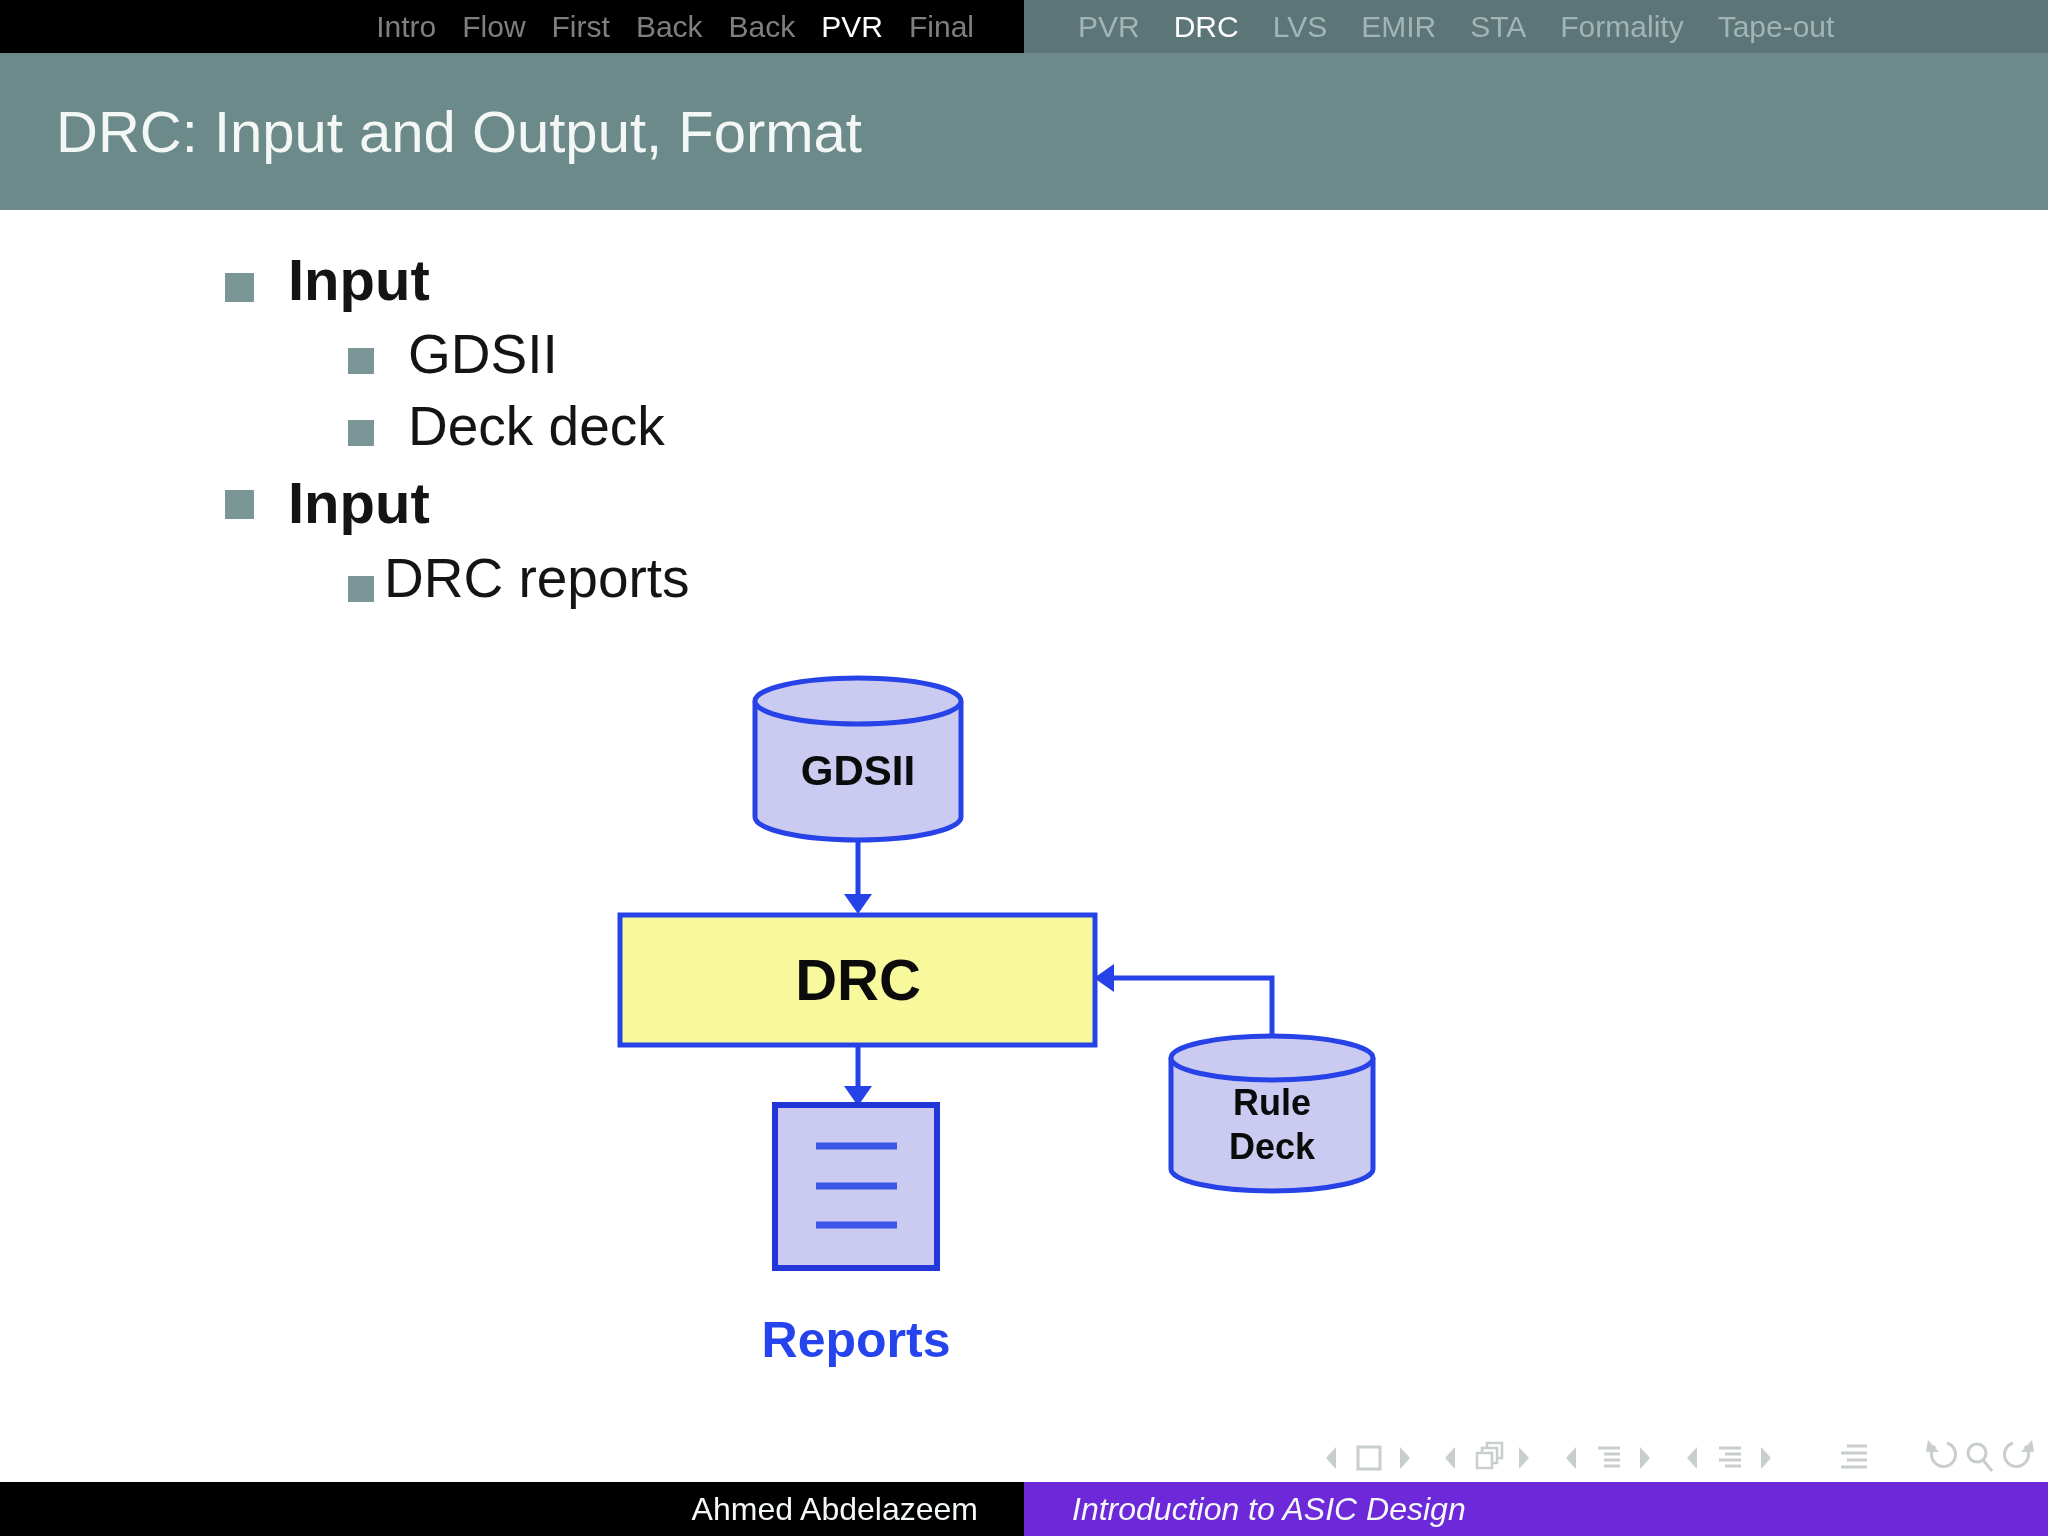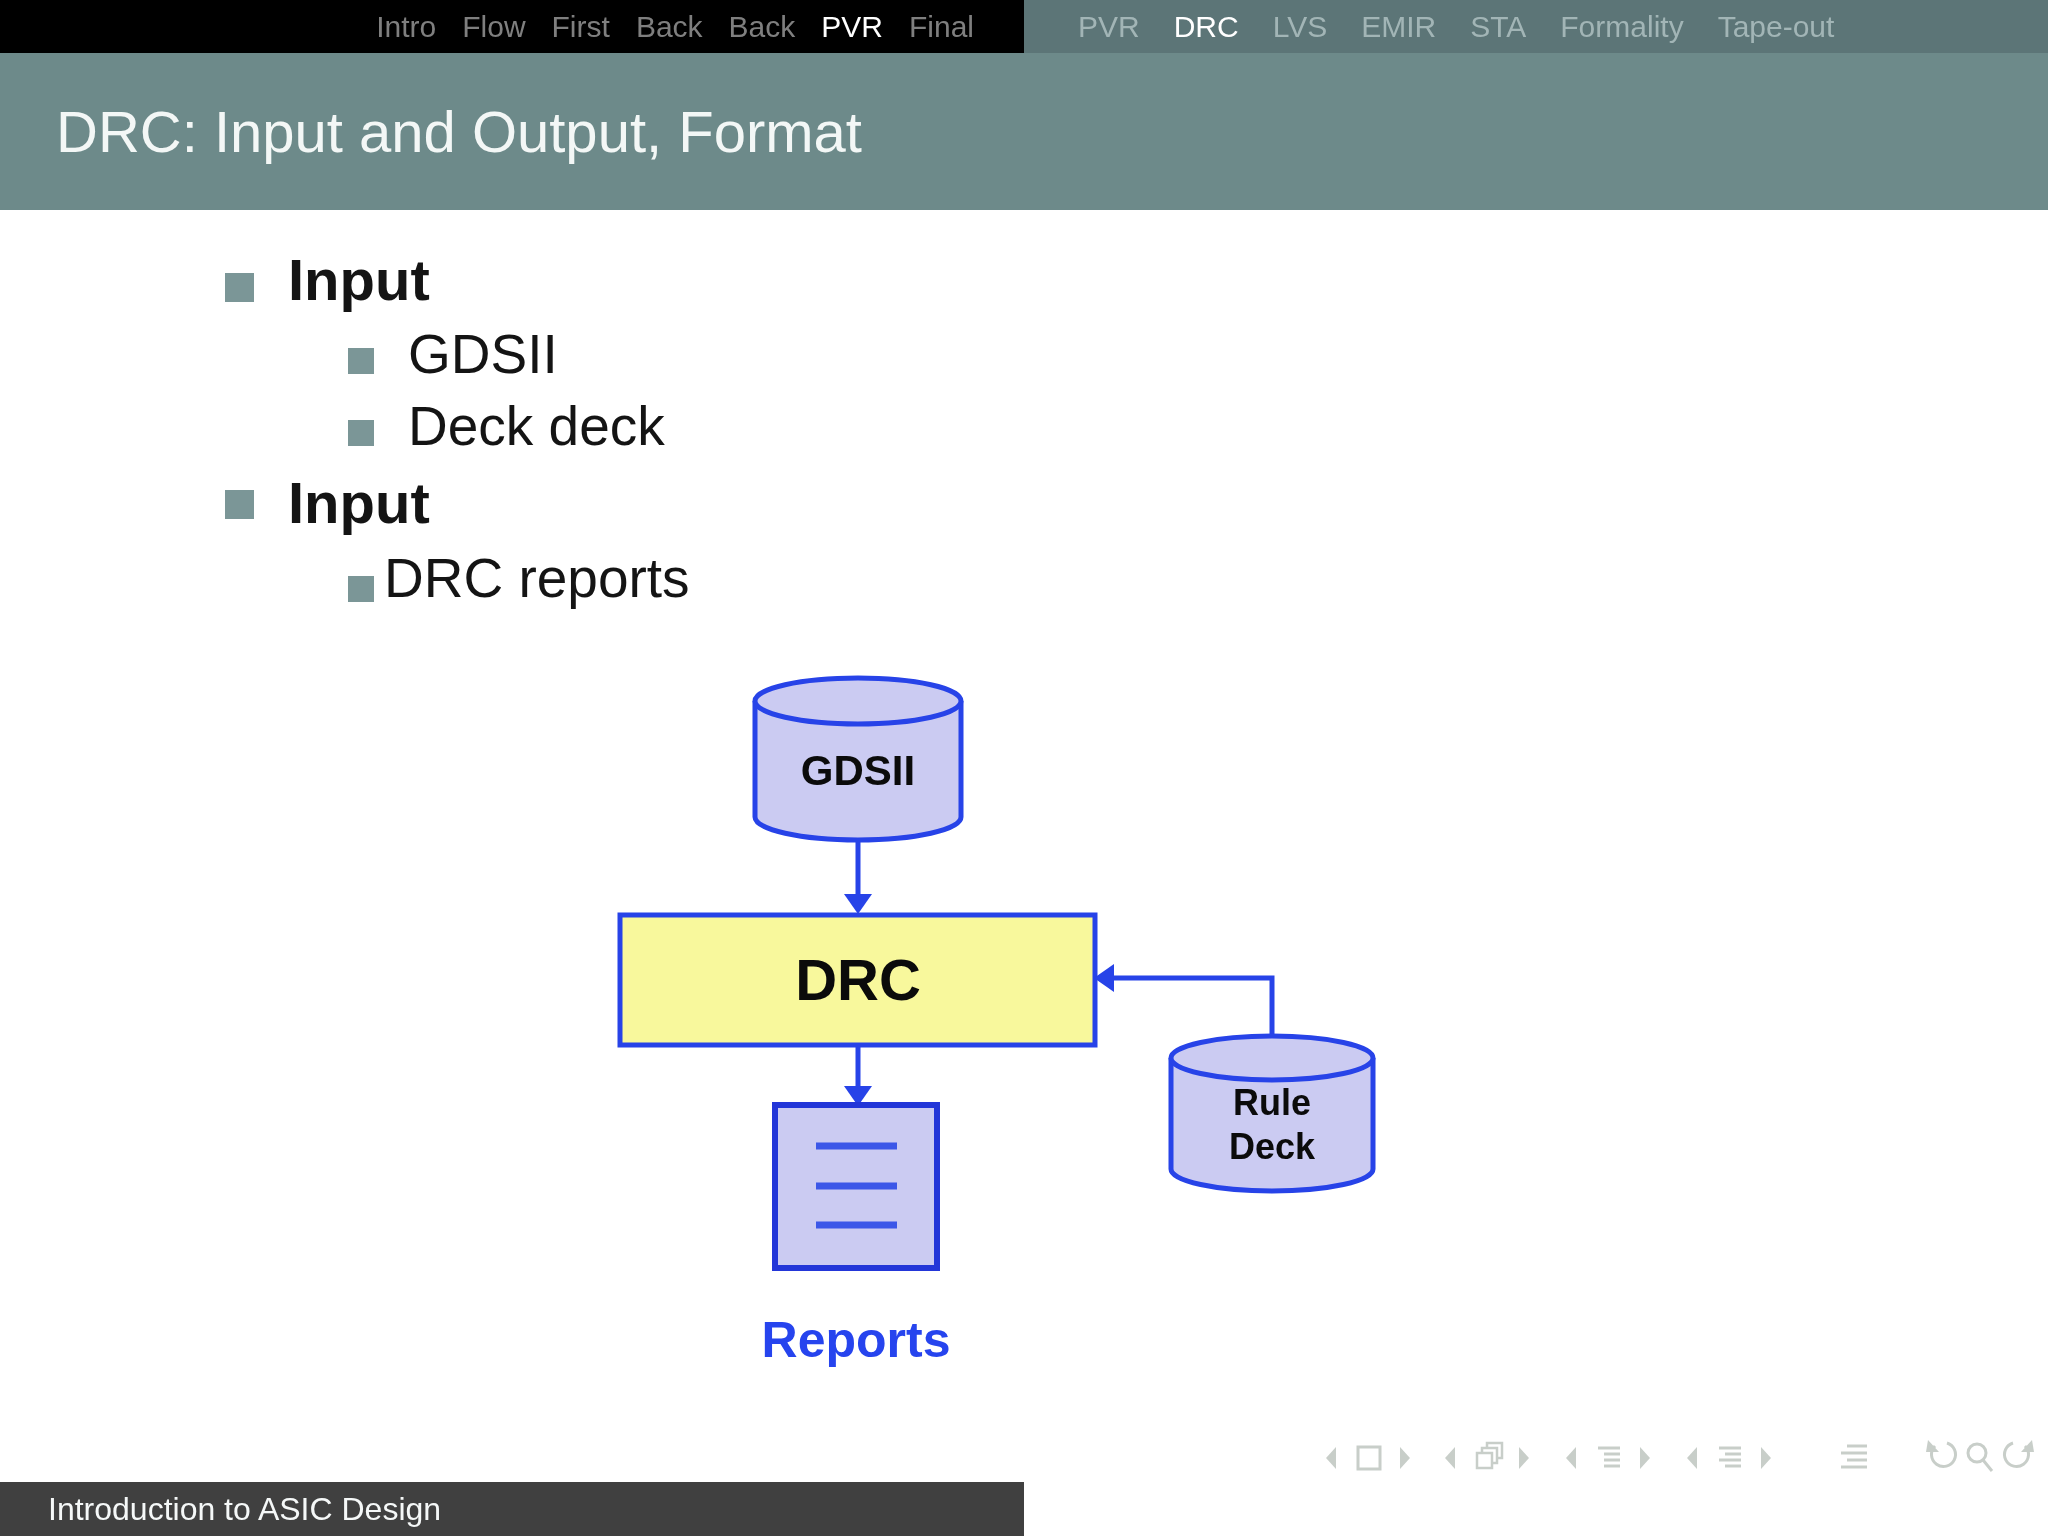--- a/index.html
+++ b/index.html
@@ -32,22 +32,22 @@
   .l2-text{font-size:55px;font-weight:400;}
   
   .diagram{position:absolute;left:540px;top:640px;}
   .diagram text{font-family:"Liberation Sans", sans-serif;}
   
   .navsyms{position:absolute;left:1322px;top:1436px;}
   
   .footer{position:absolute;top:1482px;left:0;width:2048px;height:54px;display:flex;}
   .footer-left{width:1024px;height:54px;background:#000000;display:flex;align-items:center;
     justify-content:flex-end;padding-right:46px;box-sizing:border-box;}
-  .footer-right{width:1024px;height:54px;background:#404040;display:flex;align-items:center;
-    padding-left:48px;box-sizing:border-box;}
+  .footer-right{width:1024px;height:54px;background:#6d28d9;display:flex;align-items:center;
+    padding-left:48px;box-sizing:border-box;font-style:italic;}
   .footer-text{font-size:32px;color:#f5f8f8;white-space:nowrap;}
 </style>
 </head>
 <body>
 
 <div class="topnav">
   <div class="topnav-left">
     <span class="nav-item">Intro</span>
     <span class="nav-item">Flow</span>
     <span class="nav-item">First</span>
@@ -197,16 +197,19 @@
     <circle cx="655" cy="17" r="9"></circle>
     <line x1="661" y1="24" x2="670" y2="35"></line>
   </g>
   <g>
     <path d="M 703,10 A 12,12 0 1 1 691,7" fill="none" stroke="#c8cec9" stroke-width="3"></path>
     <polygon points="710,4 699,16 712,16"></polygon>
   </g>
 </svg>
 
 <div class="footer">
+  <div class="footer-left">
+    <span class="footer-text">Ahmed Abdelazeem</span>
+  </div>
   <div class="footer-right">
     <span class="footer-text">Introduction to ASIC Design</span>
   </div>
 </div>
 
 </body></html>

